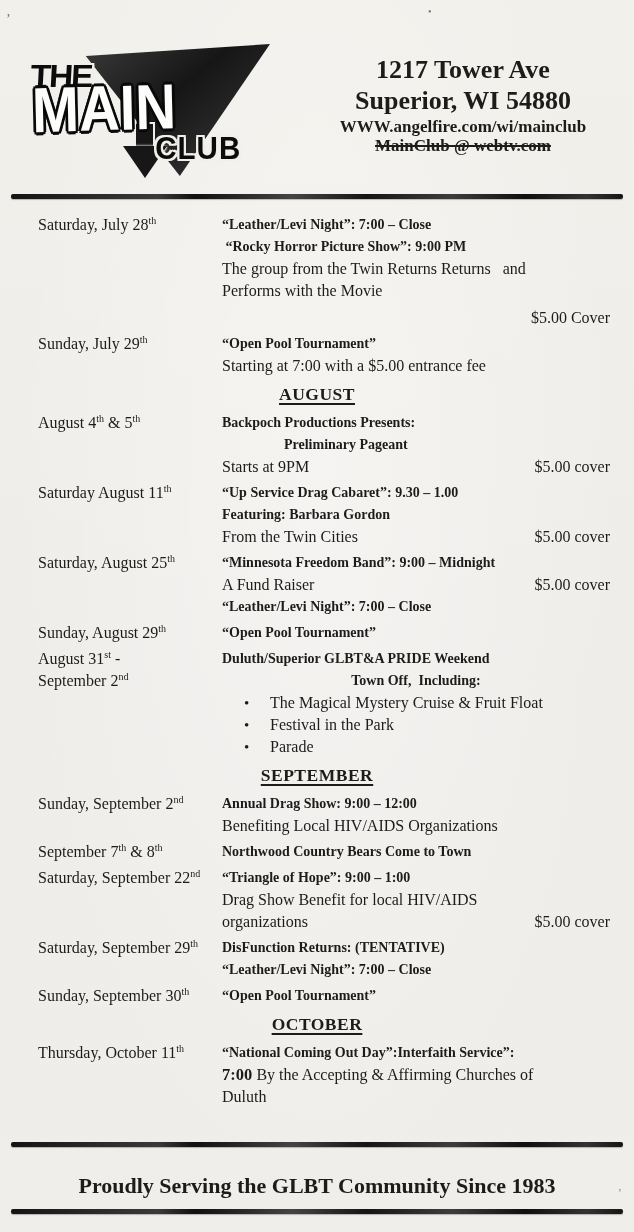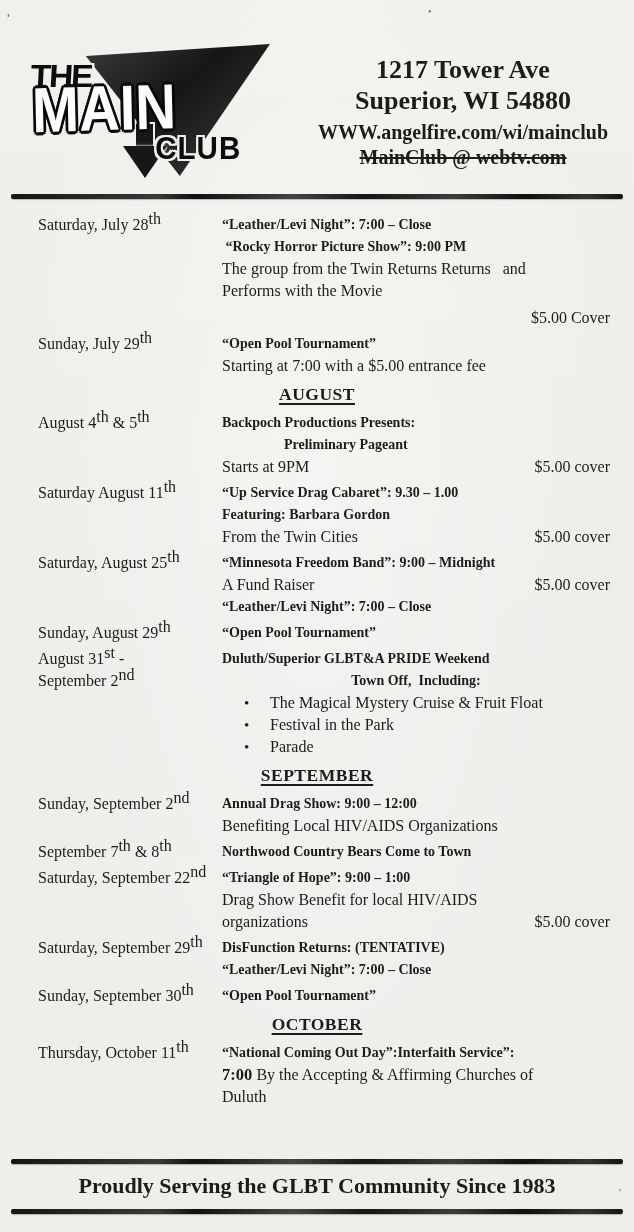--- a/index.html
+++ b/index.html
@@ -24,21 +24,21 @@
   }
   .outline-white { text-shadow:-2px -2px 0 #f1efea,2px -2px 0 #f1efea,-2px 2px 0 #f1efea,2px 2px 0 #f1efea,-2px 0 0 #f1efea,2px 0 0 #f1efea,0 -2px 0 #f1efea,0 2px 0 #f1efea; }
   .outline-black { text-shadow:-2px -2px 0 #0a0a0a,2px -2px 0 #0a0a0a,-2px 2px 0 #0a0a0a,2px 2px 0 #0a0a0a,-3px 0 0 #0a0a0a,3px 0 0 #0a0a0a,0 -3px 0 #0a0a0a,0 3px 0 #0a0a0a; }
   .logo-the { position:absolute; left:2px; top:18px; font-weight:bold; font-size:32px; letter-spacing:-2px; color:#0c0c0c; transform:scale(1.05,1.0) skewX(-3deg); }
   .logo-main { position:absolute; left:2px; top:36px; font-weight:bold; font-size:60px; letter-spacing:0px; color:#fdfdfb; transform:scale(.94,1.06) rotate(-1.5deg); transform-origin:left center; white-space:nowrap; }
   .logo-club { position:absolute; left:126px; top:92px; font-weight:bold; font-size:29px; letter-spacing:1px; color:#0c0c0c; transform:scale(1.02,1.08); }
   .arrow-stem { position:absolute; left:106px; top:84px; width:17px; height:24px; background:#171717; box-shadow:0 0 0 2px #f1efea; }
   .arrow-head { position:absolute; left:93px; top:106px; width:0; height:0; border-left:22px solid transparent; border-right:22px solid transparent; border-top:32px solid #171717; filter:drop-shadow(0 0 1.5px #f1efea) drop-shadow(0 1px 0 #f1efea); }
   .contact { position:absolute; left:300px; top:54px; width:326px; text-align:center; }
   .contact .big { font-weight:bold; font-size:26px; line-height:31px; }
-  .contact .small { font-weight:bold; font-size:20px; line-height:17px; margin-top:8px; }
+  .contact .small { font-weight:bold; font-size:17px; line-height:17px; margin-top:2px; }
   .contact .email { text-decoration:line-through; text-decoration-thickness:2px; filter:blur(.3px); }
   
   .rule {
     height:5px; margin:0 11px; border-radius:2px;
     background:linear-gradient(90deg,#141414 0%,#3a3a3a 24%,#101010 30%,#444 46%,#151515 58%,#3d3d3d 72%,#0f0f0f 84%,#333 94%,#151515 100%);
     box-shadow:0 1px 1px rgba(0,0,0,.25);
   }
   
   .schedule { flex:0 1 auto; overflow:hidden; padding-top:15px; font-size:16px; }
   .row { display:grid; grid-template-columns:184px 1fr; padding-left:38px; padding-right:24px; margin-bottom:4px; }
@@ -48,24 +48,24 @@
   .line.bold { font-weight:bold; font-size:14px; }
   .line.center { text-align:center; }
   .line.indent { padding-left:62px; }
   .line.gap { margin-top:5px; }
   .cover-row { display:flex; justify-content:space-between; }
   .cover-row .cover { white-space:nowrap; font-weight:normal; font-size:16px; }
   .bullet-row { display:flex; }
   .bullet-row .dot { margin-left:22px; width:26px; flex:0 0 auto; font-size:15px; }
   .heading-row { text-align:center; margin:7px 0 7px; }
   .month-heading { display:inline-block; font-weight:bold; font-size:17.5px; letter-spacing:.5px; text-decoration:underline; text-decoration-thickness:2px; text-underline-offset:3px; }
-  sup { font-size:16px; vertical-align:super; line-height:0; }
+  sup { font-size:10px; vertical-align:super; line-height:0; }
   
   .footer { margin-top:auto; flex:0 0 auto; padding-bottom:18px; }
-  .tagline { text-align:center; font-weight:bold; font-size:22px; padding:9px 0 10px; }
+  .tagline { text-align:center; font-weight:bold; font-size:22px; padding:26px 0 10px; }
   
   .artifact { position:absolute; color:#555; font-size:14px; opacity:.8; }
 </style>
 </head>
 <body>
 
 <div class="header">
   <div class="logo">
     <div class="logo-tri"></div>
     <div class="arrow-stem"></div>

